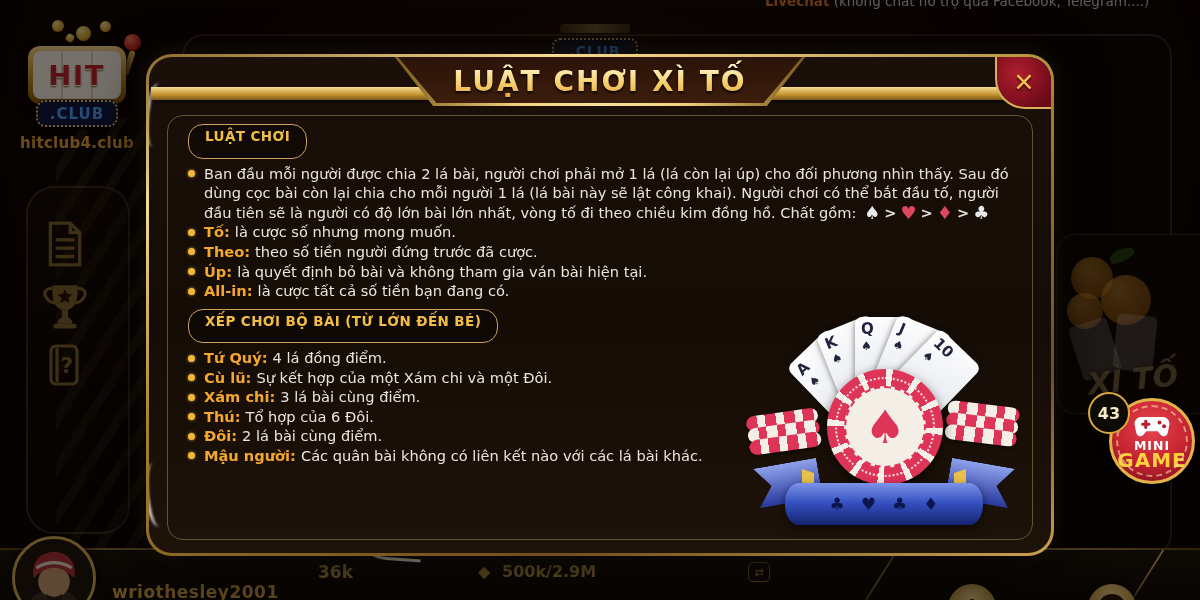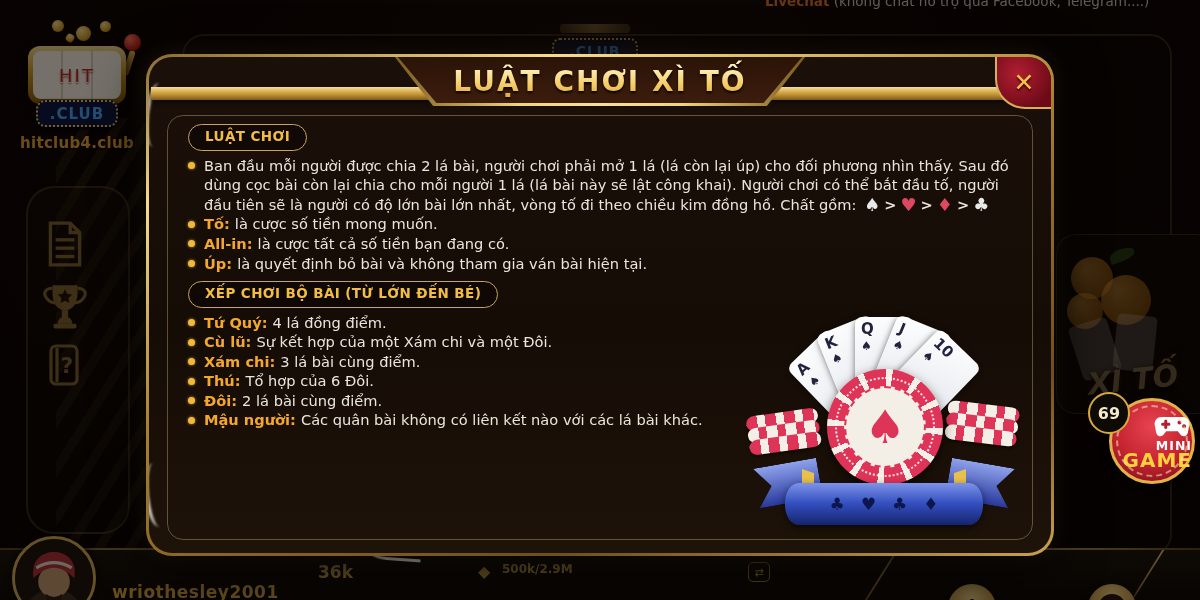--- a/index.html
+++ b/index.html
@@ -23,21 +23,21 @@
           background: radial-gradient(circle at 35% 30%, #fbe59a, #d7a32f 60%, #8a5c10); }
   .coin.a{ left:28px; top:0; width:12px; height:12px; }
   .coin.b{ left:52px; top:6px; width:15px; height:15px; }
   .coin.c{ left:76px; top:1px; width:11px; height:11px; }
   .coin.d{ left:42px; top:14px; width:8px; height:8px; transform:rotate(30deg); border-radius:3px;}
   .slot-frame { position:absolute; left:4px; top:26px; width:98px; height:58px; border-radius:12px;
           background: linear-gradient(180deg,#fce193,#c8921e 55%,#8a5c10); padding:5px;
           box-shadow:0 3px 8px rgba(0,0,0,.7); }
   .slot-reels { width:100%; height:100%; border-radius:8px; display:flex; align-items:center; justify-content:center;
           background: repeating-linear-gradient(90deg,#fdf8ec 0 28px,#d9d2c2 28px 30px); }
-  .hit-text { font-size:18px; font-weight:400; letter-spacing:2px; color:#c4242c;
+  .hit-text { font-size:27px; font-weight:700; letter-spacing:2px; color:#c4242c;
           text-shadow:0 1px 0 #fff, 0 2px 2px #7a4a08; }
   .handle-rod { position:absolute; left:102px; top:30px; width:6px; height:26px; border-radius:3px;
           background:linear-gradient(#e9c35f,#8a5c10); transform:rotate(18deg); }
   .handle-ball { position:absolute; left:100px; top:14px; width:17px; height:17px; border-radius:50%;
           background: radial-gradient(circle at 35% 30%, #ff7a62, #c01a10 70%, #7a0b06); }
   .club-pill { position:absolute; left:12px; top:80px; width:82px; height:27px; border-radius:9px;
           background:#0c1742; border:2px dotted #f3cf6f; display:flex; align-items:center; justify-content:center;
           color:#49a8ff; font-size:15px; font-weight:800; letter-spacing:1px; box-shadow:0 2px 5px #000; }
   .site-url { position:absolute; left:6px; top:134px; width:142px; text-align:center;
           color:#f0a93c; font-weight:700; font-size:15px; letter-spacing:.3px; text-shadow:0 1px 2px #000; }
@@ -76,37 +76,37 @@
           font-size:30px; font-weight:900; font-style:italic; color:#7d6a4a; opacity:.85;
           transform:rotate(-6deg); text-shadow:0 2px 3px #000, 0 0 6px #2a1a08; }
 
   
   .mini-badge { position:absolute; left:1088px; top:392px; width:42px; height:42px; border-radius:50%;
           background:#0e0b06; border:2.5px solid #d8a93c; display:flex; align-items:center; justify-content:center;
           color:#f5e9c8; font-weight:800; font-size:16px; z-index:3; }
   .mini-btn { position:absolute; left:1109px; top:398px; width:86px; height:86px; border-radius:50%;
           background: radial-gradient(circle at 50% 32%, #e84350, #c42330 55%, #7e0f1c 95%);
           border:3px solid #e3b34a; box-shadow:0 0 10px rgba(0,0,0,.8); cursor:pointer; z-index:2;
-          display:flex; flex-direction:column; align-items:flex-end; justify-content:center; gap:0; }
+          display:flex; flex-direction:column; align-items:center; justify-content:center; gap:0; }
   .mini-btn::before { content:""; position:absolute; inset:4px; border-radius:50%;
           border:2px dashed rgba(255,235,180,.55); }
   .mini-l1 { color:#fff; font-weight:800; font-size:12.5px; letter-spacing:1px; line-height:13px; }
   .mini-l2 { color:#ffd23e; font-weight:900; font-size:20px; letter-spacing:1px; line-height:16px; }
 
   
   .bottom-bar { position:absolute; left:0; top:548px; width:1200px; height:52px;
           background: linear-gradient(180deg,#1a140b,#0c0906);
           border-top:2px solid; border-image: linear-gradient(90deg,#5e4416,#f0d083 28%,#8a6a2f 55%,#f0d083 80%,#5e4416) 1; }
   .avatar { position:absolute; left:12px; top:-14px; width:84px; height:84px; border-radius:50%;
           border:3px solid #dab257; overflow:hidden; background:#1d1510; cursor:pointer; box-shadow:0 0 8px #000; }
   .username { position:absolute; left:112px; top:32px; color:#d9a944; font-weight:800; font-size:17px;
           letter-spacing:.5px; text-shadow:0 1px 2px #000; }
   .gold-balance { position:absolute; left:318px; top:12px; color:#e8c054; font-weight:800; font-size:17px; }
   .gem-icon { position:absolute; left:478px; top:12px; color:#e0b84e; font-size:16px; }
-  .gem-balance { position:absolute; left:502px; top:12px; color:#e8c054; font-weight:800; font-size:12px; }
+  .gem-balance { position:absolute; left:502px; top:12px; color:#e8c054; font-weight:800; font-size:16px; }
   .exchange-icon { position:absolute; left:748px; top:12px; width:22px; height:20px; border:1.5px solid #b98f3a;
           border-radius:5px; color:#e0b84e; font-size:11px; display:flex; align-items:center; justify-content:center; cursor:pointer; }
   .bar-edge { position:absolute; top:0; width:2px; height:52px; transform:skewX(-32deg);
           background: linear-gradient(#f0d083,#6e4f1d); }
   .be1{ left:880px; } .be2{ left:1146px; }
   .round-btn { position:absolute; top:34px; width:48px; height:48px; border-radius:50%;
           background: radial-gradient(circle at 50% 28%, #f7dc8e, #caa14e 48%, #7c5a1c);
           display:flex; align-items:center; justify-content:center; cursor:pointer; box-shadow:0 0 6px #000; }
   .plus-btn { left:948px; color:#241507; font-size:28px; font-weight:900; line-height:0; }
   .play-btn { left:1088px; }
@@ -149,21 +149,21 @@
   .close-btn { position:absolute; top:0; right:0; width:56px; height:52px; border-radius:0 23px 0 30px;
           background: radial-gradient(circle at 38% 34%, #b01e30, #6d0a18 78%);
           border-left:2px solid #d8b05a; border-bottom:2px solid #d8b05a; z-index:6; cursor:pointer;
           display:flex; align-items:center; justify-content:center; }
   .close-x { color:#f0c34c; font-size:25px; font-weight:900; text-shadow:0 2px 2px #40060f; }
 
   .content { position:absolute; left:18px; right:18px; top:58px; bottom:13px;
           border:1px solid rgba(205,175,115,.42); border-radius:16px;
           padding:8px 22px 6px 20px; font-size:14.6px; line-height:19.6px; color:#eae6dd; }
 
-  .pill { display:inline-block; border:1.5px solid #c9a45a; border-radius:15px; padding:2px 16px 3px;
+  .pill { display:inline-block; border:1.5px solid #c9a45a; border-radius:15px; padding:2px 16px 11px;
           color:#f2bd45; font-weight:700; font-size:13.5px; letter-spacing:.4px;
           background:rgba(8,4,2,.5); }
   .pill.second { margin-top:8px; margin-bottom:5px; }
 
   .li { display:flex; align-items:flex-start; }
   .dot { flex:0 0 7px; height:7px; border-radius:50%; background:#f0b93c; margin:6.5px 9px 0 0;
           box-shadow:0 0 3px rgba(240,185,60,.8); }
   .li-text { flex:1; }
   .lead { color:#f3a72d; font-weight:700; margin-right:5px; }
   .subhead { color:#f3b02f; font-weight:700; margin-left:16px; }
@@ -277,21 +277,21 @@
     <div class="game-tile">
       <div class="leaf"></div>
       <div class="orange o1"></div>
       <div class="orange o2"></div>
       <div class="orange o3"></div>
       <div class="tile-card tc1"></div>
       <div class="tile-card tc2"></div>
       <div class="tile-title">XÌ TỐ</div>
     </div>
 
-    <div class="mini-badge">69</div>
+    <div class="mini-badge">43</div>
     <div class="mini-btn">
       <svg viewBox="0 0 48 28" width="40" height="24">
         <path d="M11 2 h26 a8 8 0 0 1 8 8 l-2 11 a5 5 0 0 1 -9 2 l-3-4 h-14 l-3 4 a5 5 0 0 1 -9-2 l-2-11 a8 8 0 0 1 8-8 z" fill="#ffffff"></path>
         <rect x="11" y="9" width="11" height="3.6" rx="1.6" fill="#b5202c"></rect>
         <rect x="14.7" y="5.3" width="3.6" height="11" rx="1.6" fill="#b5202c"></rect>
         <circle cx="33" cy="8.5" r="2.4" fill="#b5202c"></circle>
         <circle cx="38.5" cy="13" r="2.4" fill="#b5202c"></circle>
       </svg>
       <span class="mini-l1">MINI</span>
       <span class="mini-l2">GAME</span>
@@ -354,29 +354,33 @@
           <p class="li-text">
             <span>Ban đầu mỗi người được chia 2 lá bài, người chơi phải mở 1 lá (lá còn lại úp) cho đối phương nhìn thấy. Sau đó dùng cọc bài còn lại chia cho mỗi người 1 lá (lá bài này sẽ lật công khai). Người chơi có thể bắt đầu tố, người đầu tiên sẽ là người có độ lớn bài lớn nhất, vòng tố đi theo chiều kim đồng hồ. Chất gồm:</span>
             <span class="suit white">♠</span><span class="sep">&gt;</span><span class="suit red">♥</span><span class="sep">&gt;</span><span class="suit red">♦</span><span class="sep">&gt;</span><span class="suit white">♣</span>
           </p>
         </div>
 
 
         <div>
           <div class="li">
             <span class="dot"></span>
-            <p class="li-text"><span class="lead">Tố:</span><span>là cược số tiền mong muốn.</span></p>
+            <p class="li-text"><span class="lead">Tố:</span><span>là cược số nhưng mong muốn.</span></p>
+          </div>
+          <div class="li">
+            <span class="dot"></span>
+            <p class="li-text"><span class="lead">Theo:</span><span>theo số tiền người đứng trước đã cược.</span></p>
+          </div>
+          <div class="li">
+            <span class="dot"></span>
+            <p class="li-text"><span class="lead">Úp:</span><span>là quyết định bỏ bài và không tham gia ván bài hiện tại.</span></p>
           </div>
           <div class="li">
             <span class="dot"></span>
             <p class="li-text"><span class="lead">All-in:</span><span>là cược tất cả số tiền bạn đang có.</span></p>
-          </div>
-          <div class="li">
-            <span class="dot"></span>
-            <p class="li-text"><span class="lead">Úp:</span><span>là quyết định bỏ bài và không tham gia ván bài hiện tại.</span></p>
           </div>
         </div>
 
         <span class="pill second">XẾP CHƠI BỘ BÀI (TỪ LỚN ĐẾN BÉ)</span>
 
         <div class="rank-list">
           <div class="li">
             <span class="dot"></span>
             <p class="li-text"><span class="lead">Tứ Quý:</span><span>4 lá đồng điểm.</span></p>
           </div>

